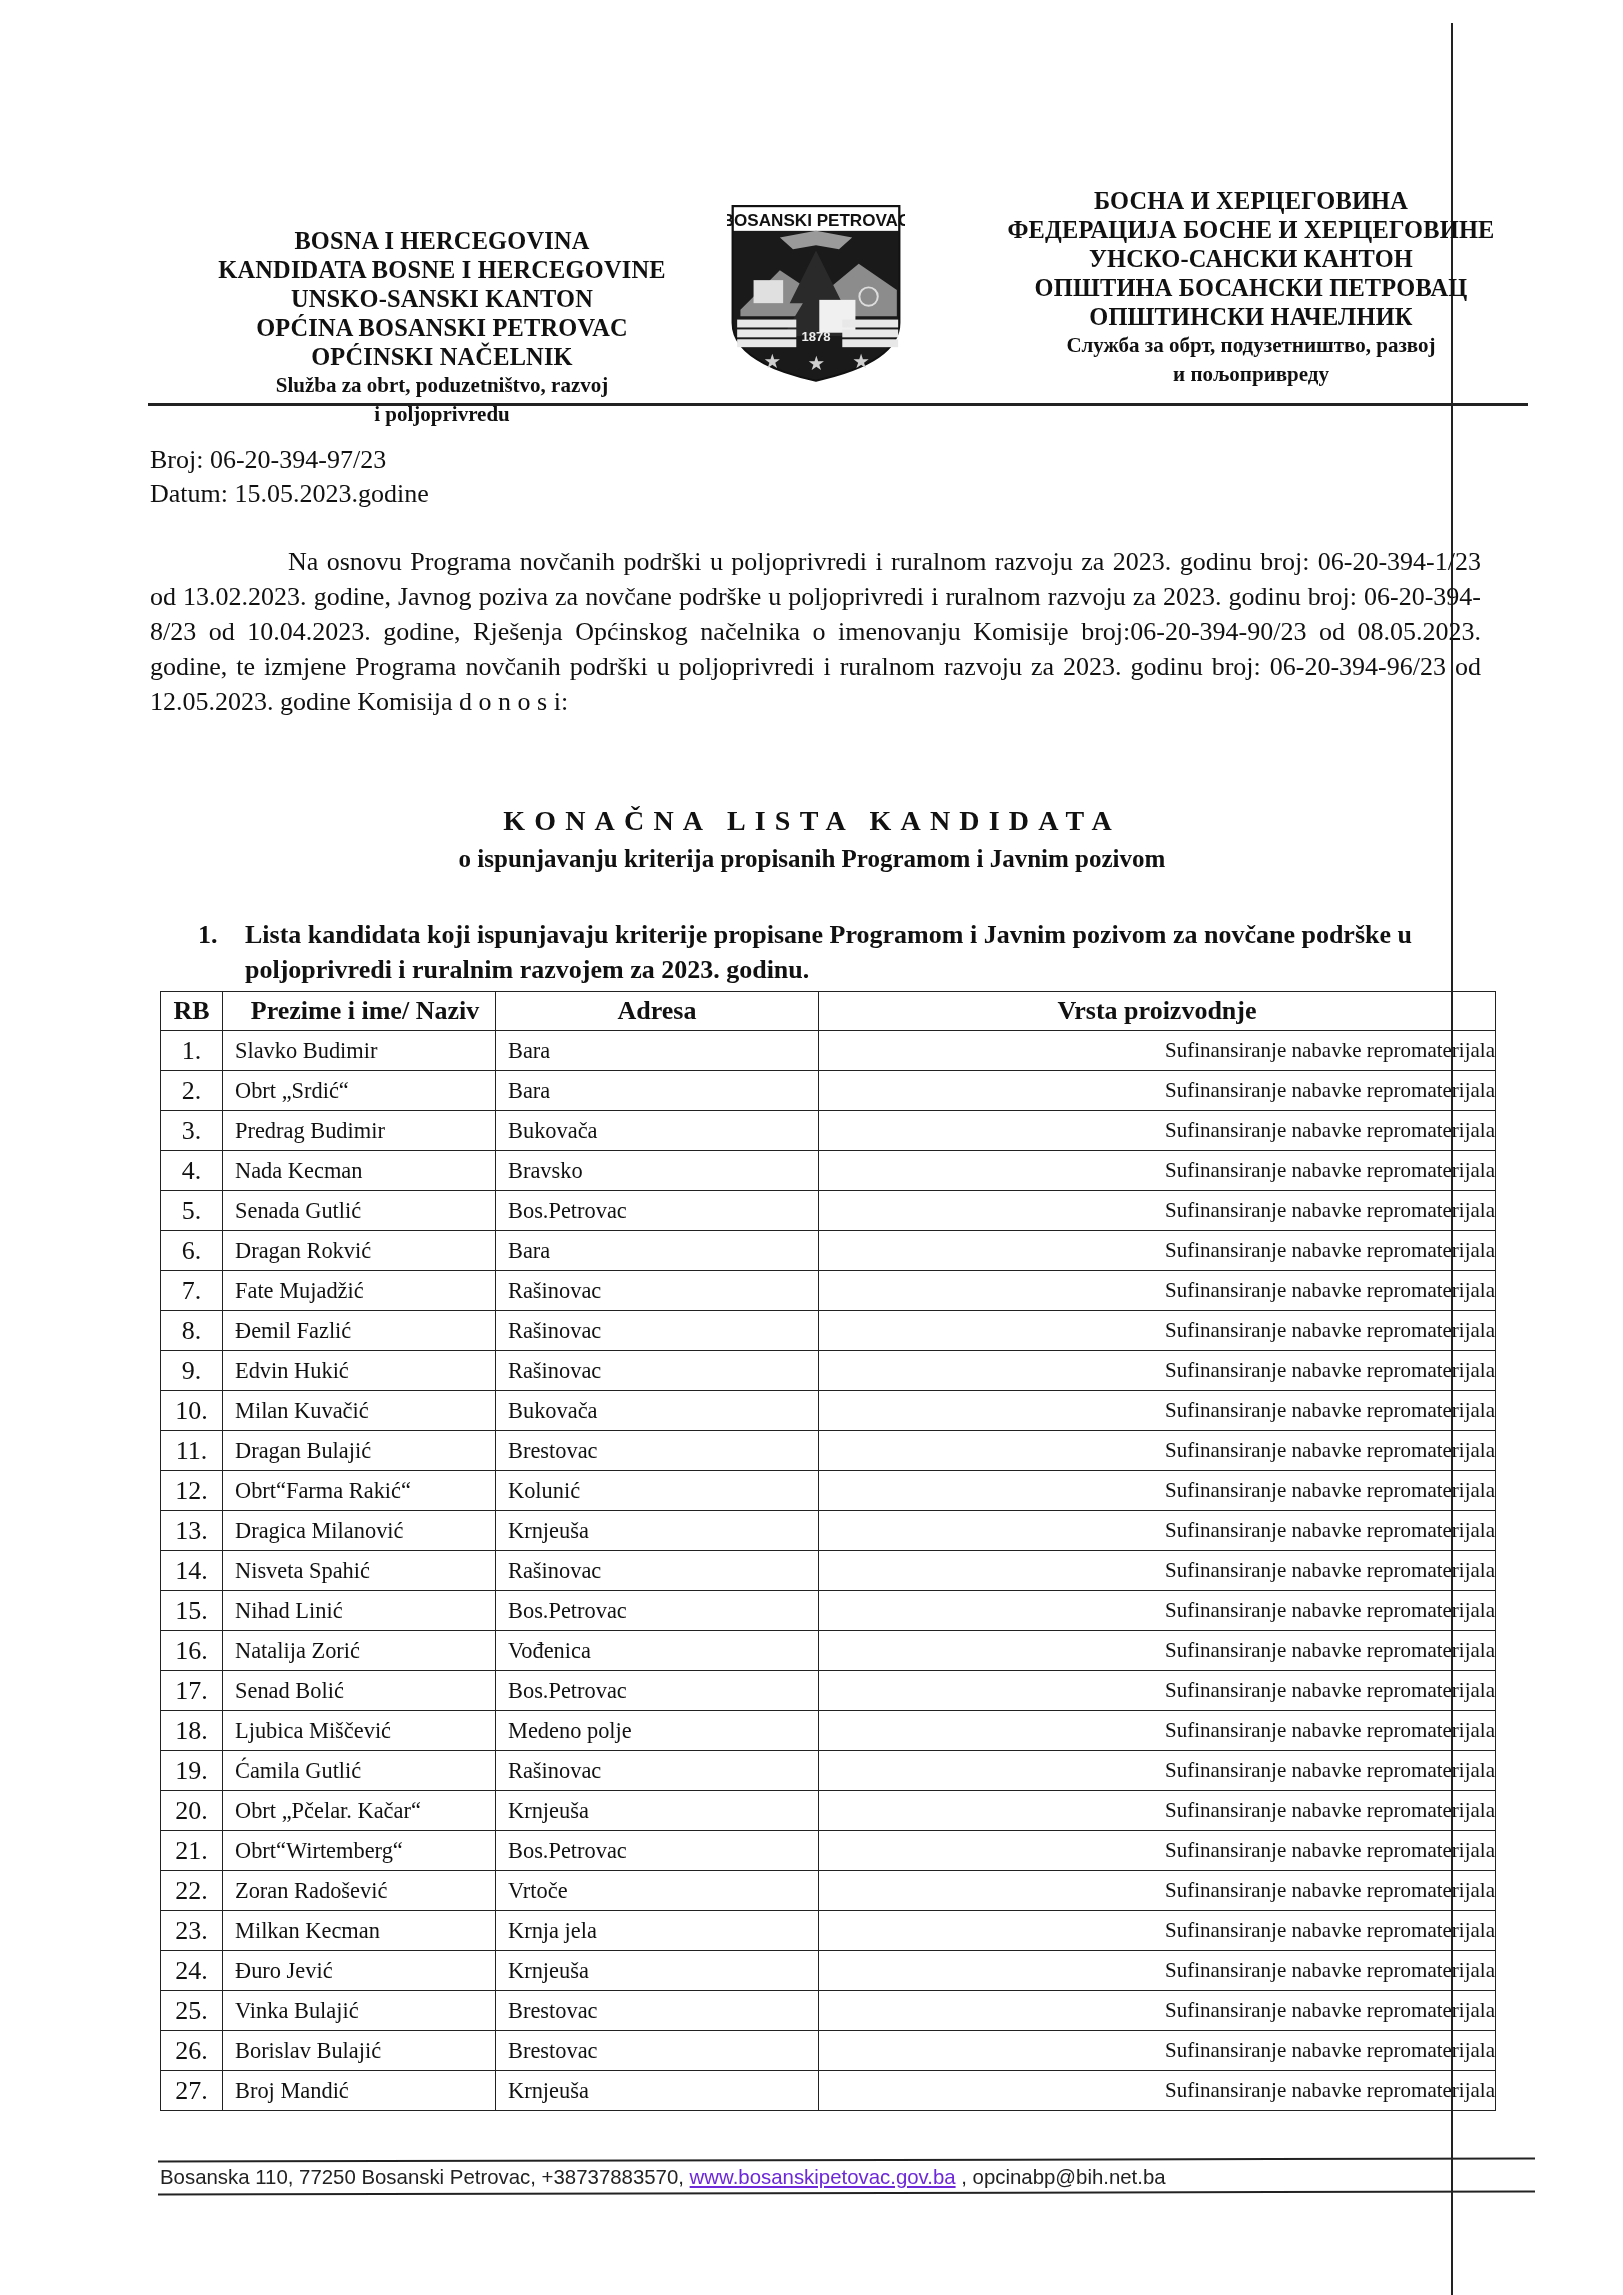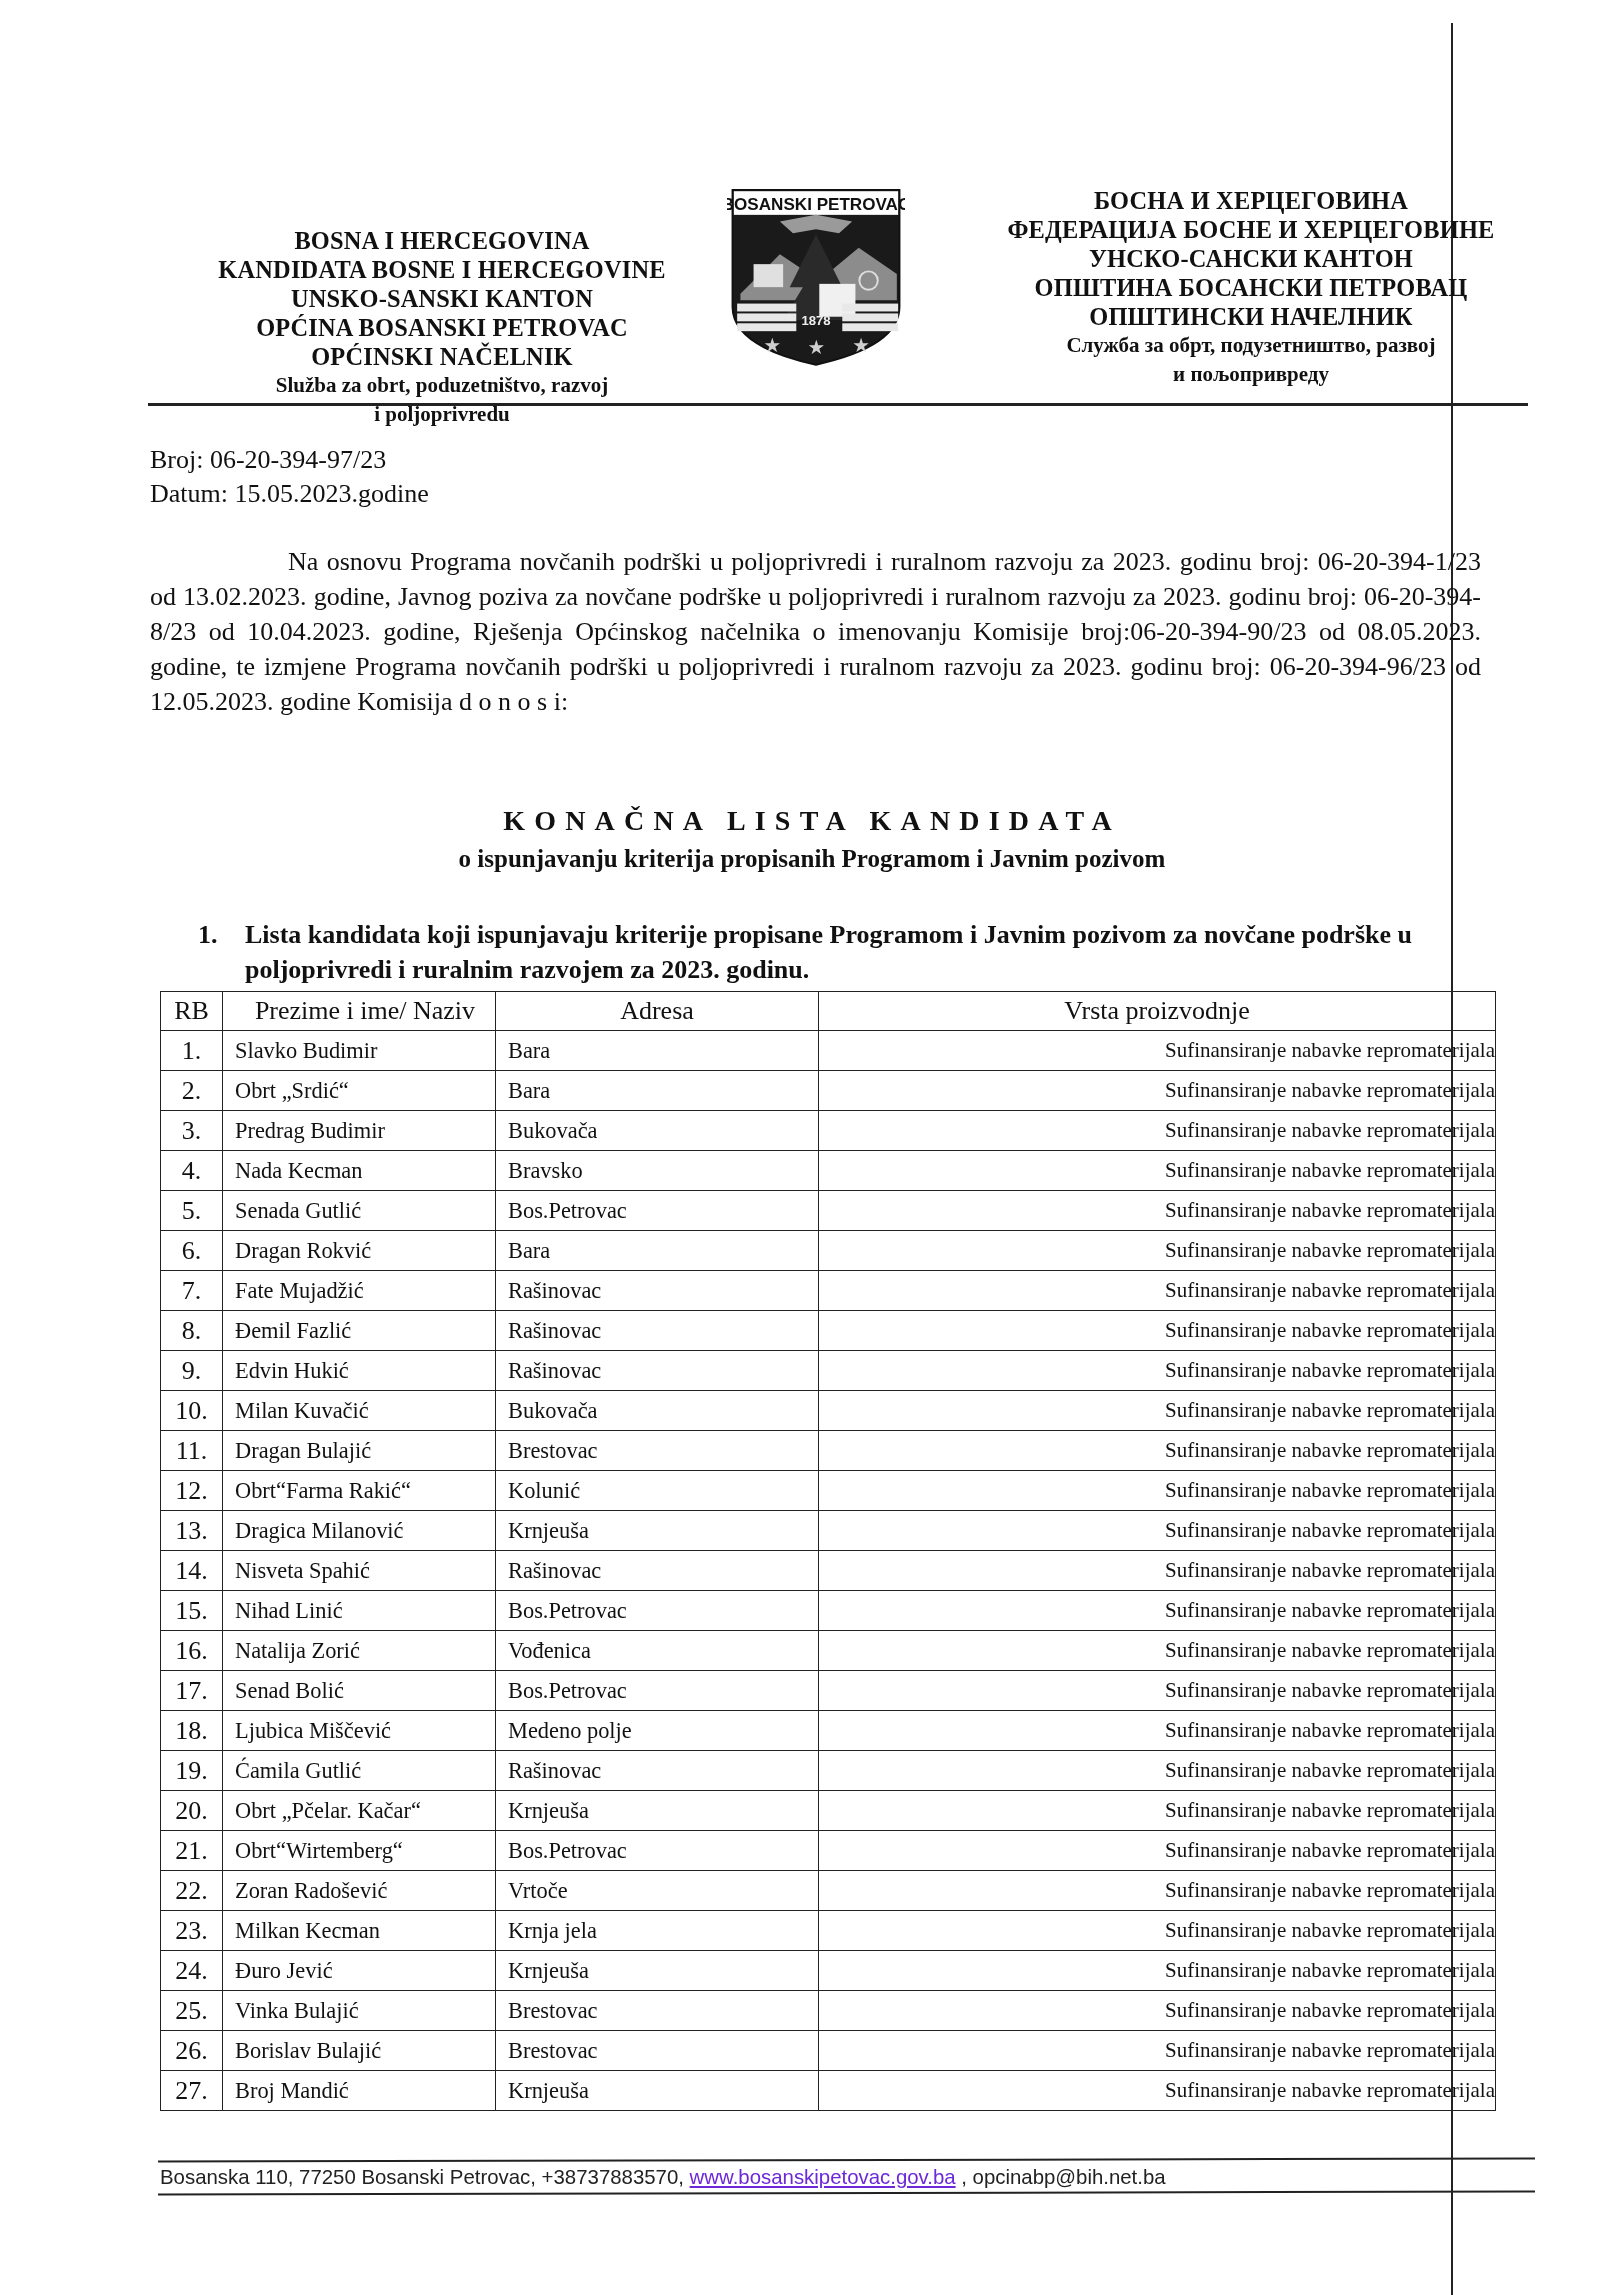--- a/index.html
+++ b/index.html
@@ -12,21 +12,21 @@
 
   
   .hdr-left, .hdr-right { position: absolute; top: 186px; text-align: center; font-weight: bold; }
   .hdr-left { left: 172px; width: 540px; margin-top: 40px; }
   .hdr-right { left: 981px; width: 540px; }
   .hdr-line { font-size: 24.4px; line-height: 29px; letter-spacing: 0.2px; }
   .hdr-sub { font-size: 21px; line-height: 29px; }
   .hdr-rule { position: absolute; left: 148px; top: 403px; width: 1380px; height: 2.6px; background: #222; }
 
   
-  .crest { position: absolute; left: 727px; top: 182px; width: 178px; height: 184px; text-decoration: underline; }
+  .crest { position: absolute; left: 727px; top: 198px; width: 178px; height: 184px; text-decoration: underline; }
 
   
   .ref { position: absolute; left: 150px; top: 443px; font-size: 26px; line-height: 34px; }
 
   
   .para { position: absolute; left: 150px; top: 544px; width: 1331px; font-size: 26px; line-height: 35px;
           text-align: justify; text-indent: 138px; }
 
   
   .title { position: absolute; left: 0; width: 1624px; text-align: center; font-weight: bold; }
@@ -34,21 +34,21 @@
   .title-sub { top: 845px; font-size: 25px; }
 
   
   .section { position: absolute; left: 198px; top: 917px; width: 1284px; font-weight: bold; font-size: 26px; line-height: 35px; }
   .section .num { position: absolute; left: 0; top: 0; }
   .section .txt { margin-left: 47px; display: block; }
 
   
   .tbl { position: absolute; left: 160px; top: 991px; width: 1336px; border-collapse: collapse; }
   .tbl th, .tbl td { border: 1.6px solid #222; padding: 0 0 0 12px; height: 39px; vertical-align: middle; }
-  .tbl th { font-weight: normal; font-size: 26px; height: 38px; }
+  .tbl th { font-weight: bold; font-size: 26px; height: 38px; }
   .tbl td { font-size: 22.4px; }
   .tbl .c-rb { width: 61px; text-align: center; padding: 0; font-size: 26px; }
   .tbl .c-name { width: 260px; }
   .tbl .c-addr { width: 310px; }
   .tbl th.c-addr, .tbl th.c-type { text-align: center; padding: 0; }
   .tbl td.c-type { font-size: 21px; padding-left: 9.2px; text-align: right; }
 
   
   .foot-rule-top { position: absolute; left: 158px; top: 2159px; width: 1377px; height: 2px; background: #222; transform: rotate(-0.12deg); }
   .foot-rule-bot { position: absolute; left: 158px; top: 2192px; width: 1377px; height: 2px; background: #222; transform: rotate(-0.12deg); }

